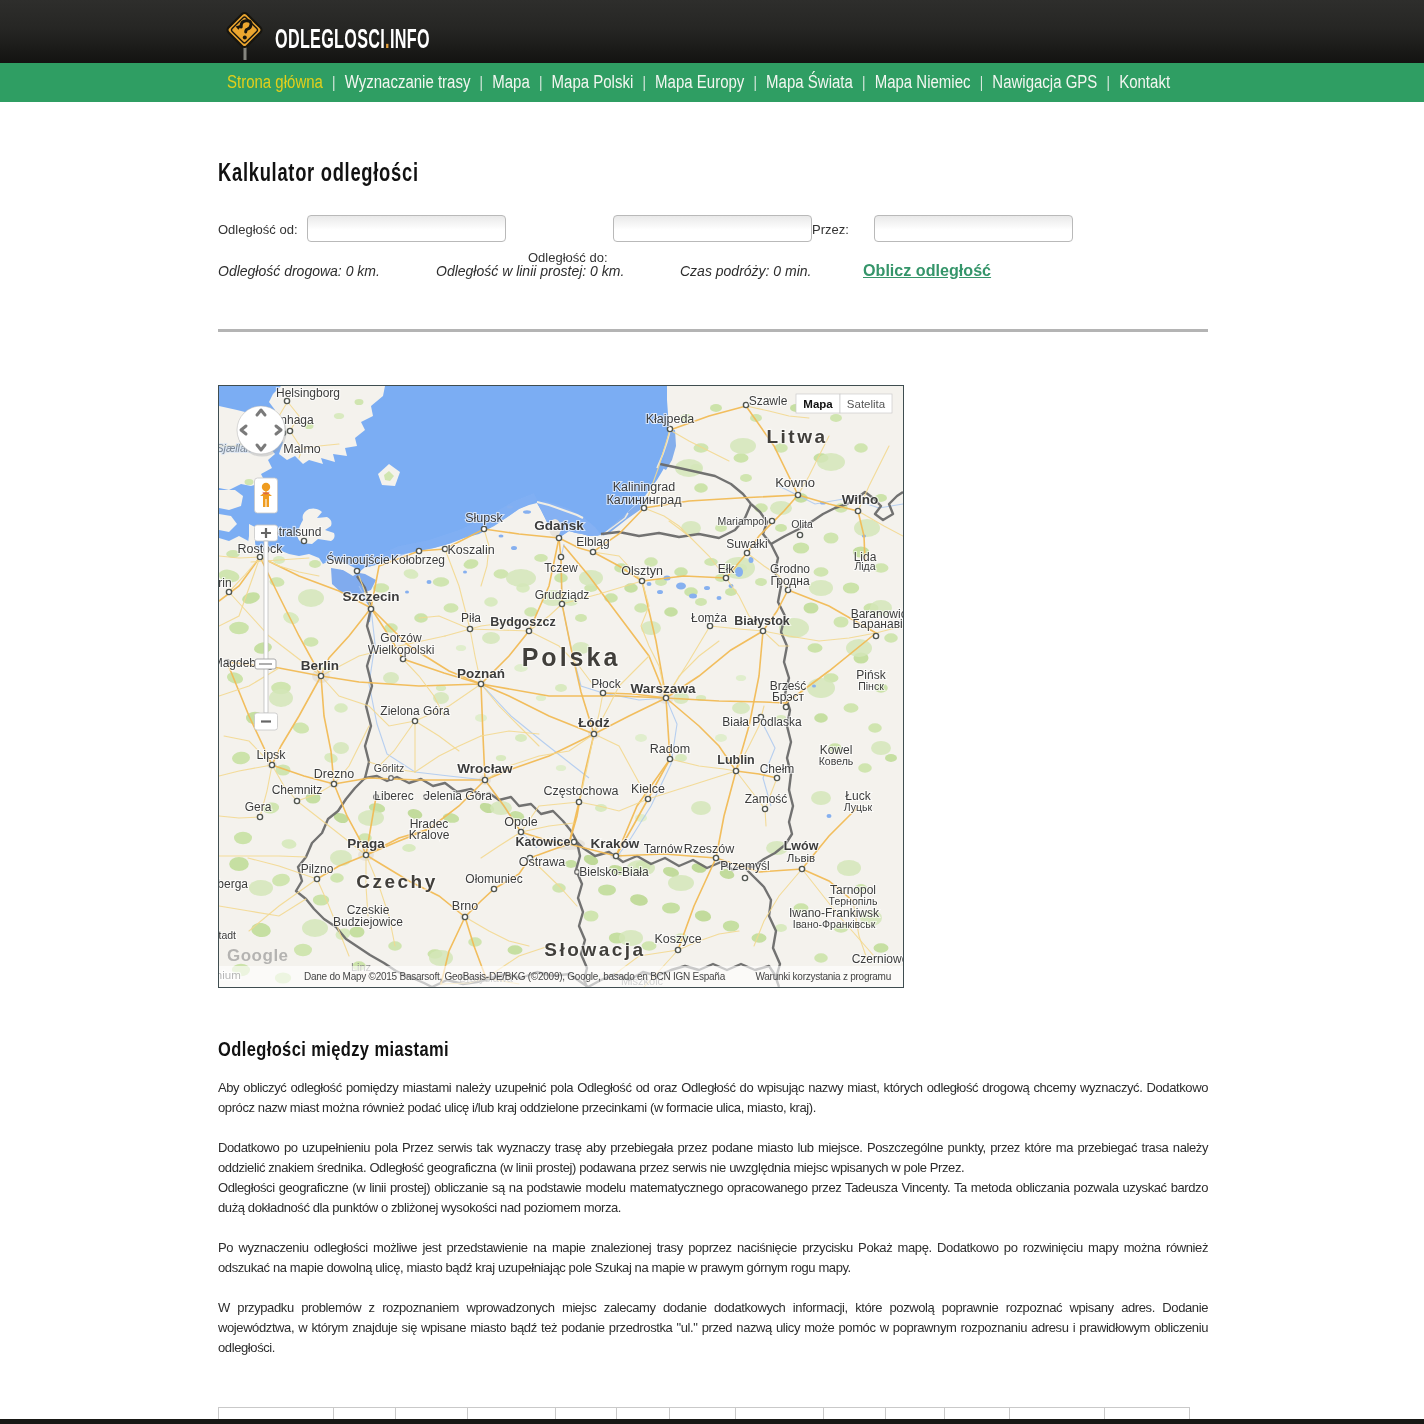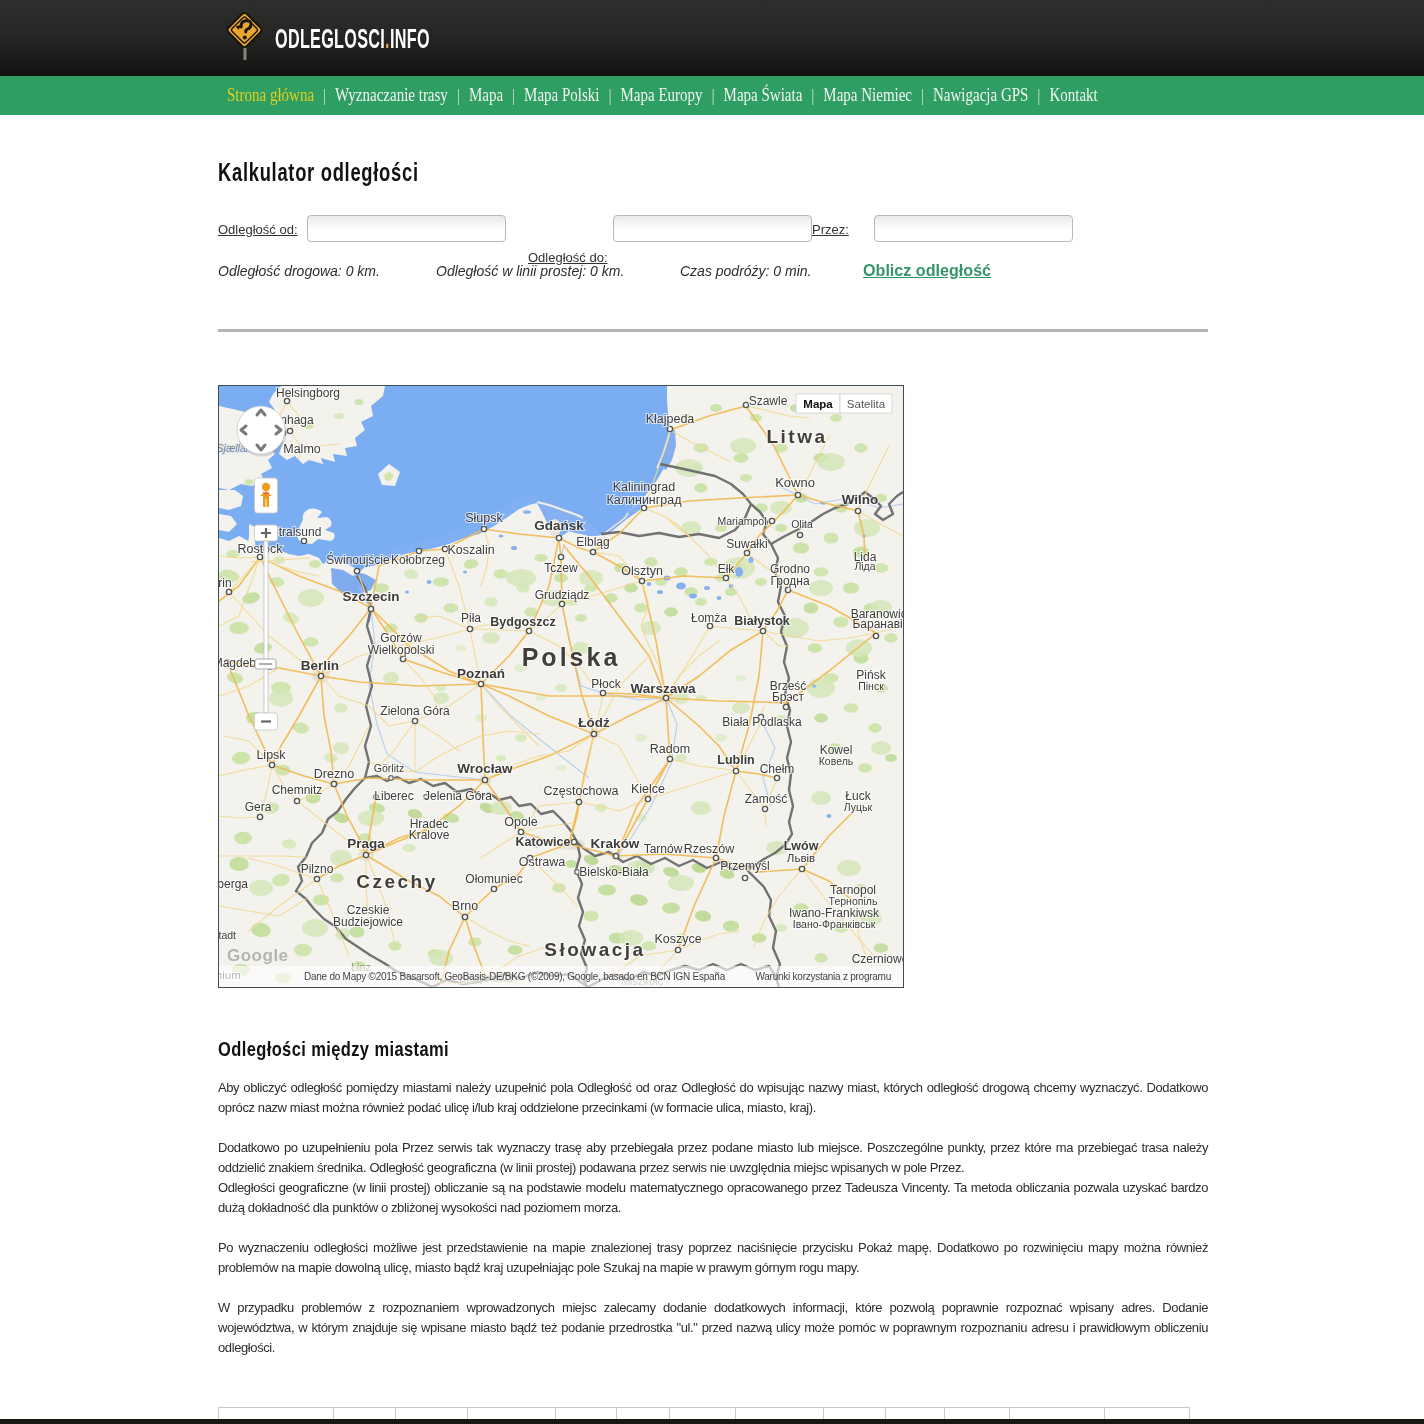--- a/index.html
+++ b/index.html
@@ -1,31 +1,31 @@
 <!DOCTYPE html>
 <html lang="pl"><head>
 <meta charset="utf-8">
 <title>ODLEGLOSCI.INFO</title>
 <style>
 html,body{margin:0;padding:0;background:#fff;}
 body{font-family:"Liberation Sans",sans-serif;color:#2d2d2d;width:1424px;height:1424px;overflow:hidden;position:relative;}
-.header{height:76px;background:linear-gradient(#2e2e2c,#262624 45%,#131311);position:relative;}
+.header{height:63px;background:linear-gradient(#2e2e2c,#262624 45%,#131311);position:relative;}
 .wrap{width:990px;margin:0 auto;position:relative;}
 .logo{position:absolute;left:0;top:0;height:63px;}
 .logotext{position:absolute;left:58px;top:24px;color:#fff;font-size:27px;font-weight:bold;letter-spacing:0.5px;transform:scaleX(0.60);transform-origin:0 0;white-space:nowrap;}
 .logotext .dot{color:#e8a33d;}
 .nav{height:39px;background:#2f9e63;}
 .navrow{position:absolute;left:10px;top:0;height:39px;display:flex;align-items:center;white-space:nowrap;font-size:18px;color:#eef3ee;transform:scaleX(0.8334);transform-origin:0 50%;}
 .nav a{color:#f2f6f0;text-decoration:none;}
 .nav .active{color:#e3cf1b;}
 .nav .sep{color:#d8e8de;margin:0 11px;font-size:16px;}
 .content{position:absolute;top:0;left:218px;width:990px;}
 h1.calc{font-size:25px;font-weight:bold;color:#111;margin:0;position:absolute;top:158px;left:0;transform:scaleX(0.733);transform-origin:0 0;white-space:nowrap;letter-spacing:1px;}
 .formrow{position:absolute;top:215px;left:0;width:990px;height:28px;font-size:13px;color:#333;}
-.formrow .lbl{position:absolute;top:7px;text-decoration:underline;}
+.formrow .lbl{position:absolute;top:7px;}
 .inp{position:absolute;top:0;width:199px;height:27px;border:1px solid #b9b9b9;border-radius:4px;background:linear-gradient(#e9e9e9,#ffffff 55%);box-sizing:border-box;}
 .resrow{position:absolute;top:263px;left:0;width:990px;font-size:14px;color:#2d2d2d;}
 .resrow span{position:absolute;top:0;font-style:italic;}
 a.oblicz{position:absolute;top:-2px;left:645px;color:#35956a;font-weight:bold;font-size:17px;text-decoration:underline;transform:scaleX(0.948);transform-origin:0 0;white-space:nowrap;}
 .divider{position:absolute;top:329px;left:0;width:990px;height:3px;background:#b4b4b4;}
 .mapbox{position:absolute;top:385px;left:0;width:684px;height:601px;border:1px solid #3f4d50;}
 h2.between{font-size:21px;font-weight:bold;color:#111;margin:0;position:absolute;top:1037px;left:0;transform:scaleX(0.785);transform-origin:0 0;white-space:nowrap;letter-spacing:0.5px;}
 .paras{position:absolute;top:1078px;left:0;width:990px;font-size:13px;letter-spacing:-0.4px;line-height:20px;color:#2d2d2d;text-align:justify;}
 .paras p{margin:0 0 20px 0;}
 table.cities{position:absolute;top:1407px;left:0;border-collapse:collapse;table-layout:fixed;}
@@ -43,21 +43,21 @@
         <rect x="17.8" y="20.3" width="19.4" height="19.4" rx="2" fill="none" stroke="#17150f" stroke-width="1.4"></rect>
       </g>
       <path d="M24.2 27 q-0.6 -5.8 4.8 -6.3 q5.5 -0.4 5 4 q-0.3 3.5 -3.6 4.4 q-1.5 0.3 -1.7 2.8" fill="none" stroke="#17150f" stroke-width="3" stroke-linecap="round"></path>
       <path d="M18.6 26.4 l6.2 -1.9 l-3.3 5.2 z" fill="#17150f"></path>
       <circle cx="27.8" cy="37.4" r="2" fill="#17150f"></circle>
     </svg>
     <div class="logotext">ODLEGLOSCI<span class="dot">.</span>INFO</div>
   </div>
 </div>
 <div class="nav">
-  <div class="wrap" style="position:relative;height:39px;font-family:Liberation Serif, serif;">
+  <div class="wrap" style="position:relative;height:39px;">
     <div class="navrow">
     <a class="active" href="#">Strona główna</a>
         <span class="sep">|</span>
     <a href="#">Wyznaczanie trasy</a>
         <span class="sep">|</span>
     <a href="#">Mapa</a>
         <span class="sep">|</span>
     <a href="#">Mapa Polski</a>
         <span class="sep">|</span>
     <a href="#">Mapa Europy</a>
@@ -725,21 +725,21 @@
             <text x="599" y="21.5" font-size="11.5" font-weight="bold" fill="#111" text-anchor="middle">Mapa</text>
             <text x="647" y="21.5" font-size="11.5" fill="#565656" text-anchor="middle">Satelita</text>
           </g>
         </g>
       </svg>
     </div>
   <h2 class="between">Odległości między miastami</h2>
   <div class="paras">
     <p>Aby obliczyć odległość pomiędzy miastami należy uzupełnić pola Odległość od oraz Odległość do wpisując nazwy miast, których odległość drogową chcemy wyznaczyć. Dodatkowo oprócz nazw miast można również podać ulicę i/lub kraj oddzielone przecinkami (w formacie ulica, miasto, kraj).</p>
     <p>Dodatkowo po uzupełnieniu pola Przez serwis tak wyznaczy trasę aby przebiegała przez podane miasto lub miejsce. Poszczególne punkty, przez które ma przebiegać trasa należy oddzielić znakiem średnika. Odległość geograficzna (w linii prostej) podawana przez serwis nie uwzględnia miejsc wpisanych w pole Przez.<br>Odległości geograficzne (w linii prostej) obliczanie są na podstawie modelu matematycznego opracowanego przez Tadeusza Vincenty. Ta metoda obliczania pozwala uzyskać bardzo dużą dokładność dla punktów o zbliżonej wysokości nad poziomem morza.</p>
-    <p>Po wyznaczeniu odległości możliwe jest przedstawienie na mapie znalezionej trasy poprzez naciśnięcie przycisku Pokaż mapę. Dodatkowo po rozwinięciu mapy można również problemów na mapie dowolną ulicę, miasto bądź kraj uzupełniając pole Szukaj na mapie w prawym górnym rogu mapy.</p>
+    <p>Po wyznaczeniu odległości możliwe jest przedstawienie na mapie znalezionej trasy poprzez naciśnięcie przycisku Pokaż mapę. Dodatkowo po rozwinięciu mapy można również odszukać na mapie dowolną ulicę, miasto bądź kraj uzupełniając pole Szukaj na mapie w prawym górnym rogu mapy.</p>
     <p>W przypadku problemów z rozpoznaniem wprowadzonych miejsc zalecamy dodanie dodatkowych informacji, które pozwolą poprawnie rozpoznać wpisany adres. Dodanie województwa, w którym znajduje się wpisane miasto bądź też podanie przedrostka "ul." przed nazwą ulicy może pomóc w poprawnym rozpoznaniu adresu i prawidłowym obliczeniu odległości.</p>
   </div>
   <table class="cities">
       <tbody>
         <tr>
     <td style="width:114px"></td>
           <td style="width:61px"></td>
           <td style="width:71px"></td>
           <td style="width:87px"></td>
           <td style="width:60px"></td>

